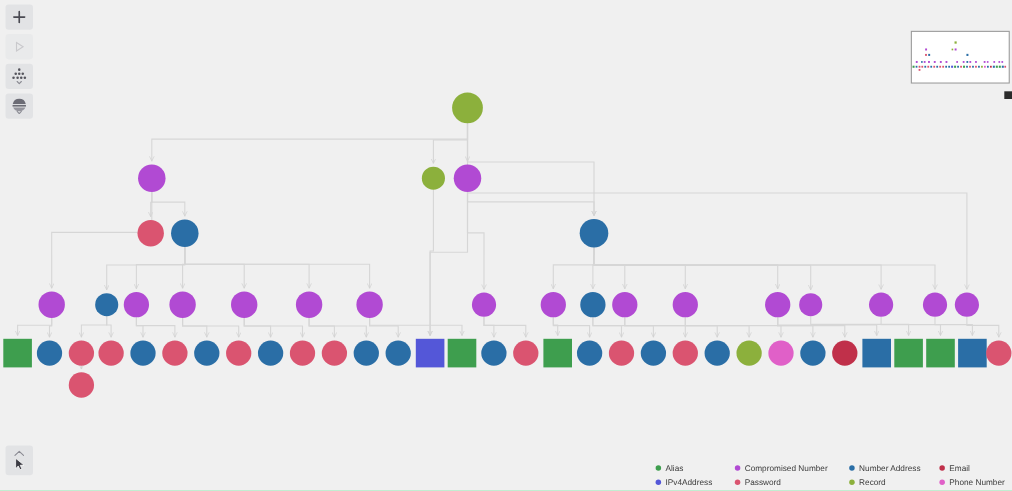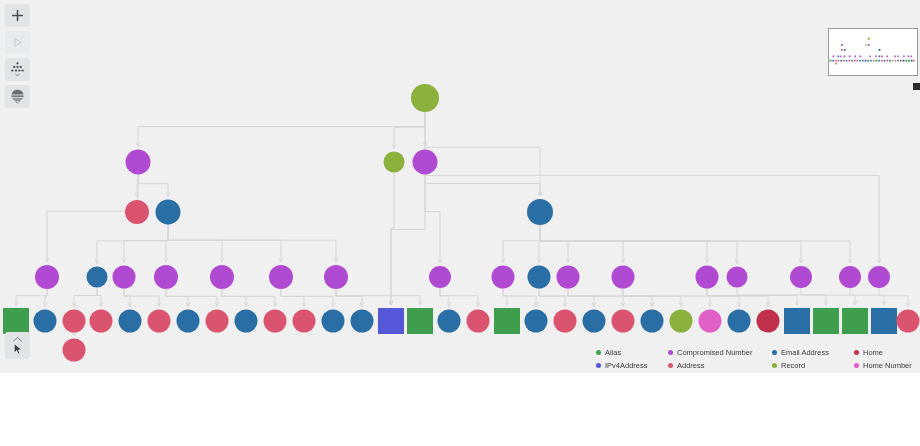--- a/index.html
+++ b/index.html
@@ -6,21 +6,21 @@
     margin: 0;
     padding: 0;
     background: #ffffff;
   }
   body {
     font-family: "Liberation Sans", sans-serif;
   }
   #app {
     position: relative;
     width: 920px;
-    height: 373px;
+    height: 446px;
     background: #22c55e;
     overflow: hidden;
   }
 
   
   #graph-canvas {
     position: absolute;
     inset: 0;
     background: #f0f0f0;
   }
@@ -383,37 +383,37 @@
       <div class="legend-item">
         <span class="legend-dot" style="background: rgb(62, 158, 78);"></span>
         <span class="legend-label">Alias</span>
       </div>
       <div class="legend-item">
         <span class="legend-dot" style="background: rgb(177, 74, 211);"></span>
         <span class="legend-label">Compromised Number</span>
       </div>
       <div class="legend-item">
         <span class="legend-dot" style="background: rgb(42, 110, 166);"></span>
-        <span class="legend-label">Email Address</span>
+        <span class="legend-label">Number Address</span>
       </div>
       <div class="legend-item">
         <span class="legend-dot" style="background: rgb(192, 48, 74);"></span>
-        <span class="legend-label">Home</span>
+        <span class="legend-label">Email</span>
       </div>
       <div class="legend-item">
         <span class="legend-dot" style="background: rgb(84, 87, 216);"></span>
         <span class="legend-label">IPv4Address</span>
       </div>
       <div class="legend-item">
         <span class="legend-dot" style="background: rgb(218, 84, 112);"></span>
-        <span class="legend-label">Address</span>
+        <span class="legend-label">Password</span>
       </div>
       <div class="legend-item">
         <span class="legend-dot" style="background: rgb(140, 176, 60);"></span>
         <span class="legend-label">Record</span>
       </div>
       <div class="legend-item">
         <span class="legend-dot" style="background: rgb(224, 96, 200);"></span>
-        <span class="legend-label">Home Number</span>
+        <span class="legend-label">Phone Number</span>
       </div>
     </div>
 
 </div>
 
 </body></html>

